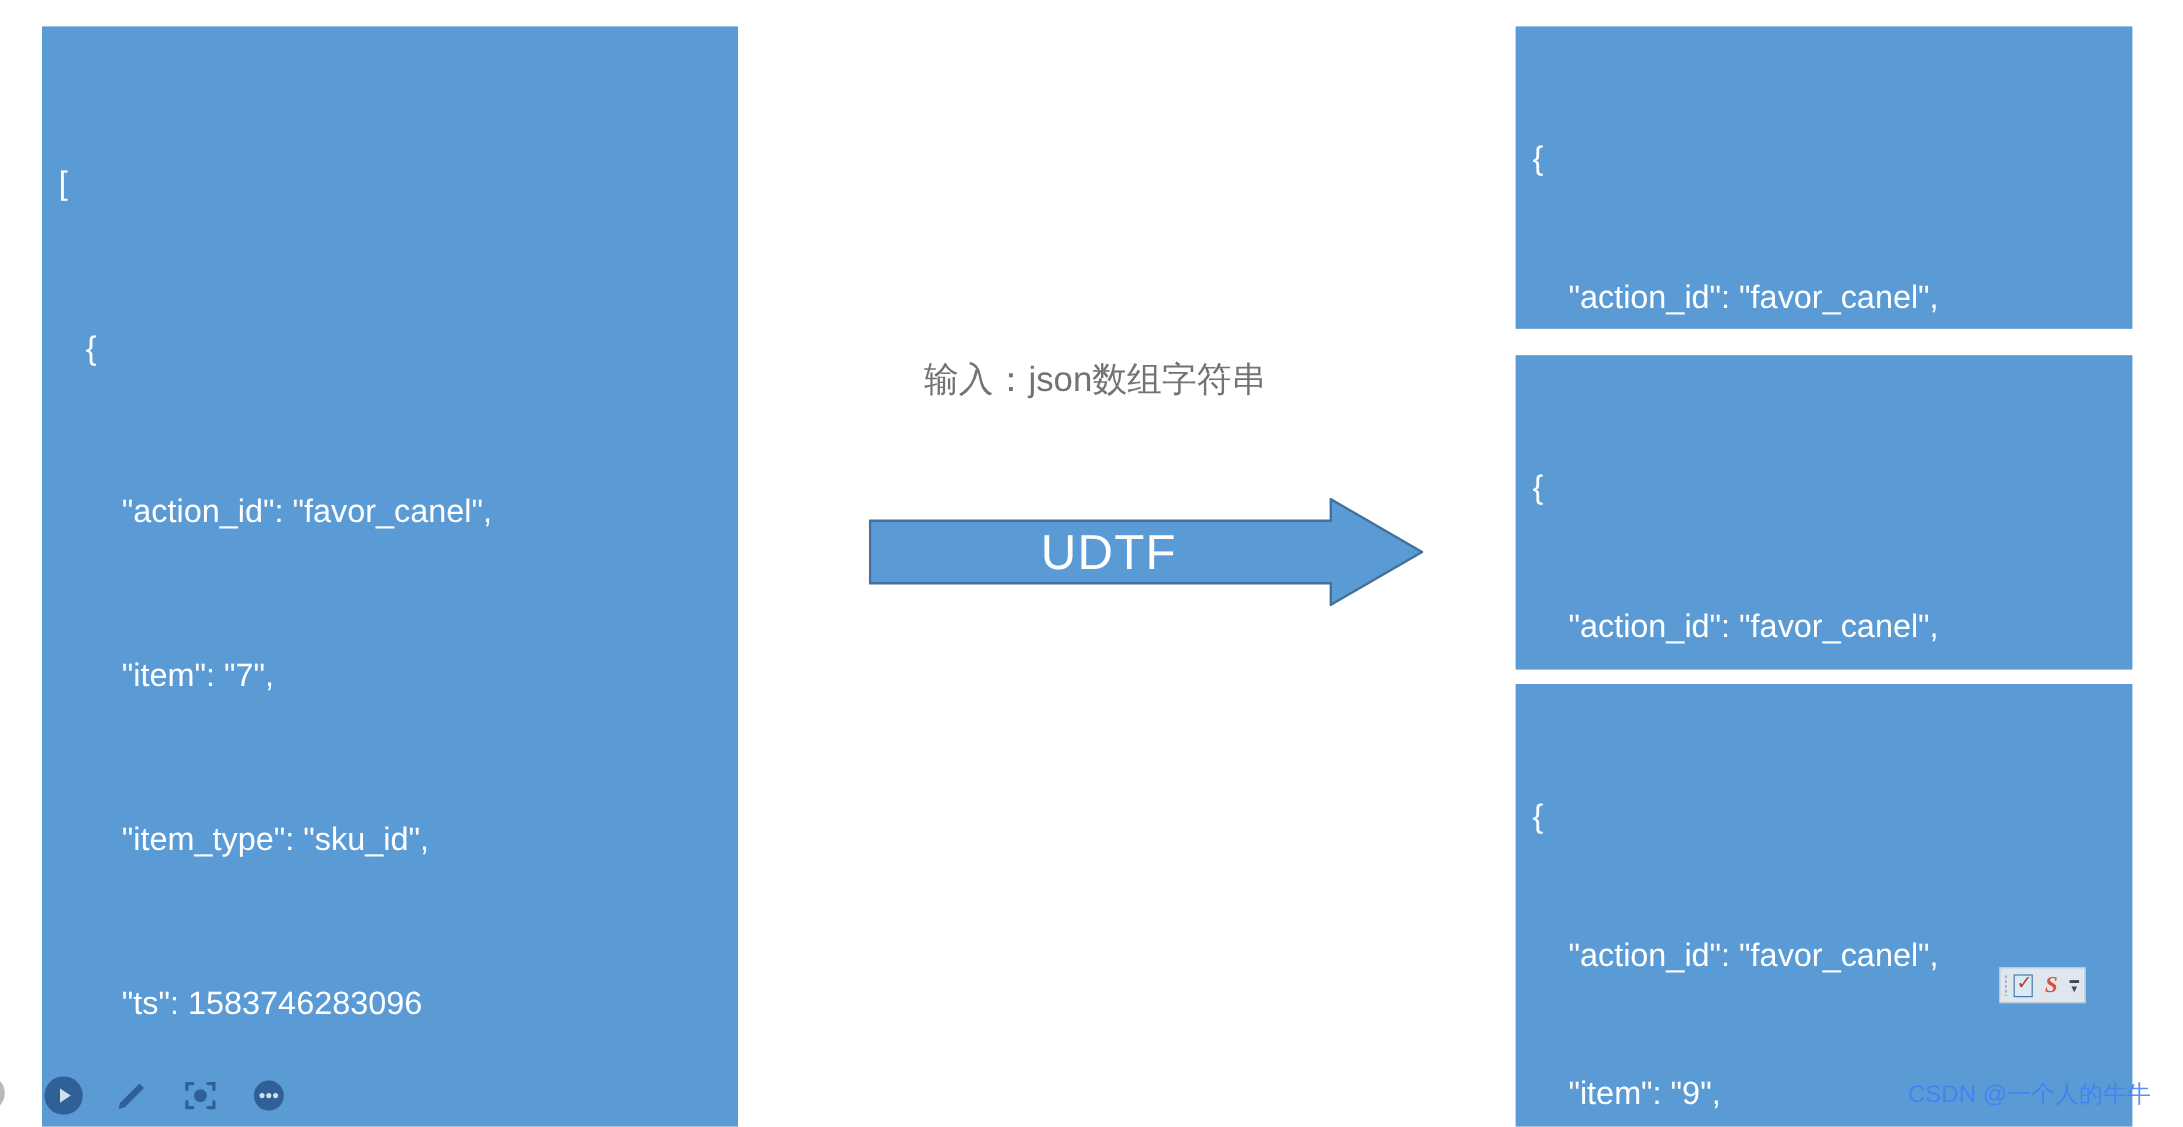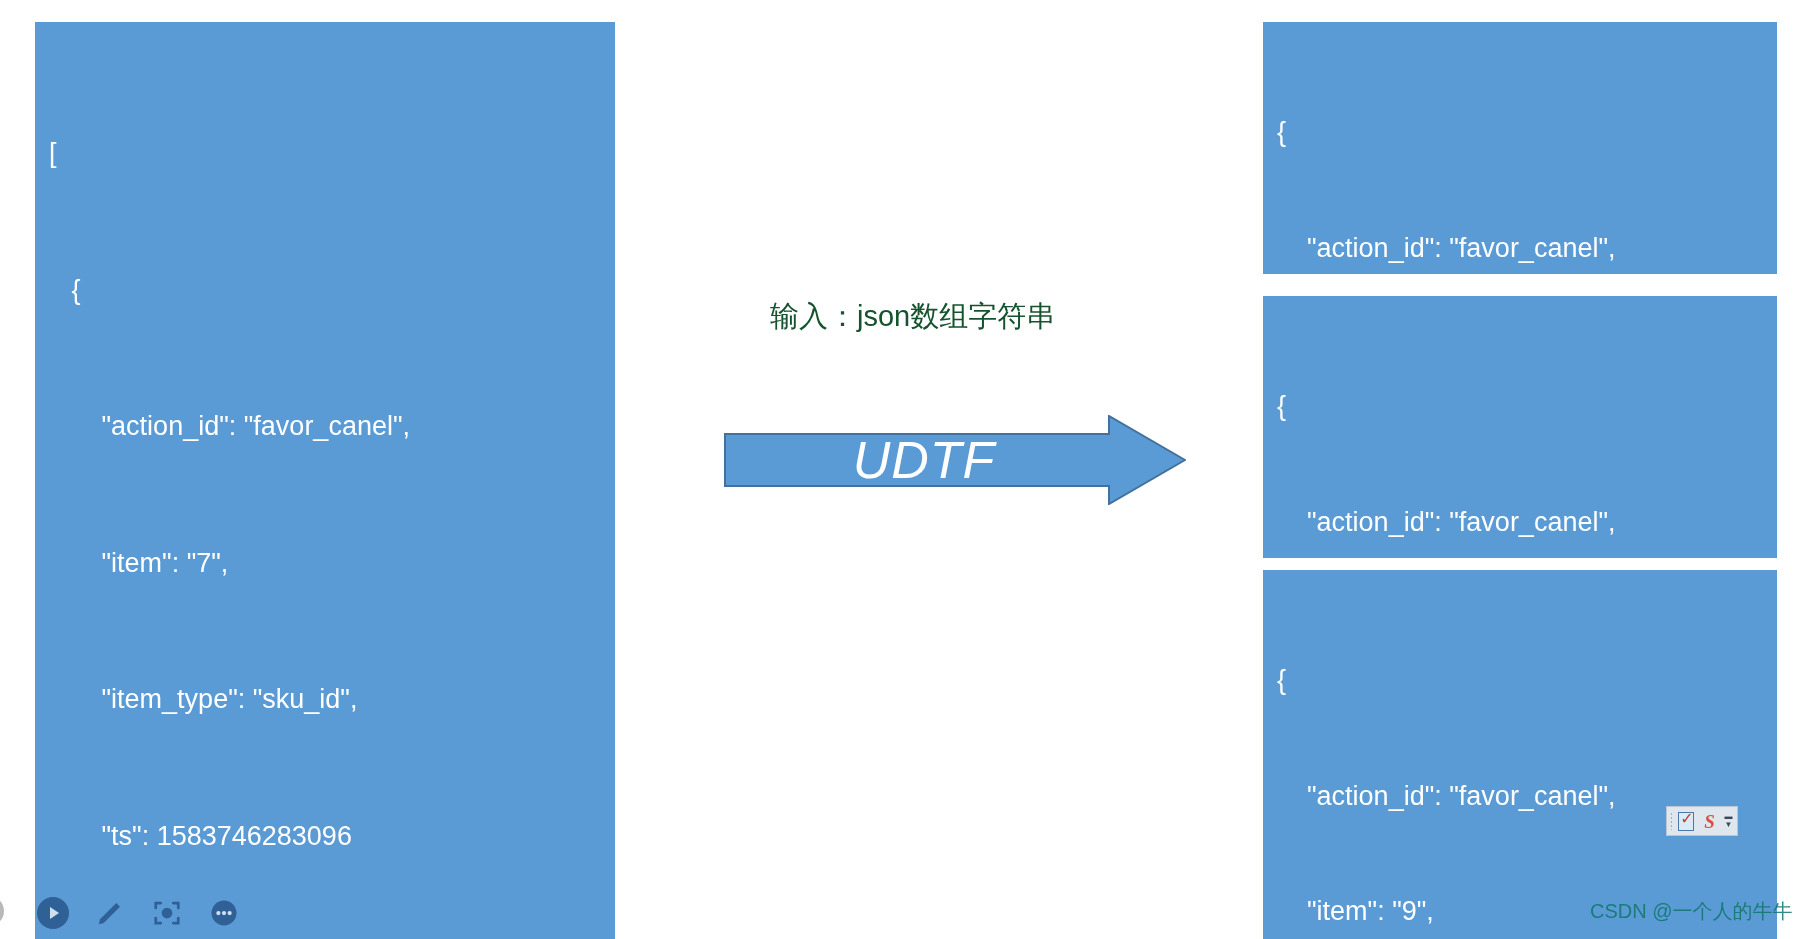--- a/index.html
+++ b/index.html
@@ -67,29 +67,28 @@
   #arrow-label {
     position: absolute;
     left: 724px;
     top: 415px;
     width: 400px;
     height: 90px;
     display: flex;
     align-items: center;
     justify-content: center;
     color: #ffffff;
-    font-size: 52px;
+    font-size: 41px;
     letter-spacing: 1px;
     pointer-events: none;
-    font-style: italic;
   }
 
   .flow-caption {
     position: absolute;
-    color: #14532d;
+    color: #737373;
     font-size: 29px;
     white-space: nowrap;
   }
   #caption-input  { left: 770px; top: 297px; }
   #caption-output { left: 670px; top: 530px; }
 
   
   #ime-toolbar {
     position: absolute;
     left: 1666px;
@@ -166,21 +165,21 @@
     left: -26px; top: 896px;
     width: 30px; height: 30px; border-radius: 50%;
     background: #b9b9b9;
   }
 
   
   #watermark {
     position: absolute;
     left: 1590px;
     top: 898px;
-    color: #0f766e;
+    color: #3b82f6;
     font-size: 20px;
     white-space: nowrap;
     opacity: 0.85;
   }
 </style>
 </head>
 <body>
 
 <div id="stage">
 

